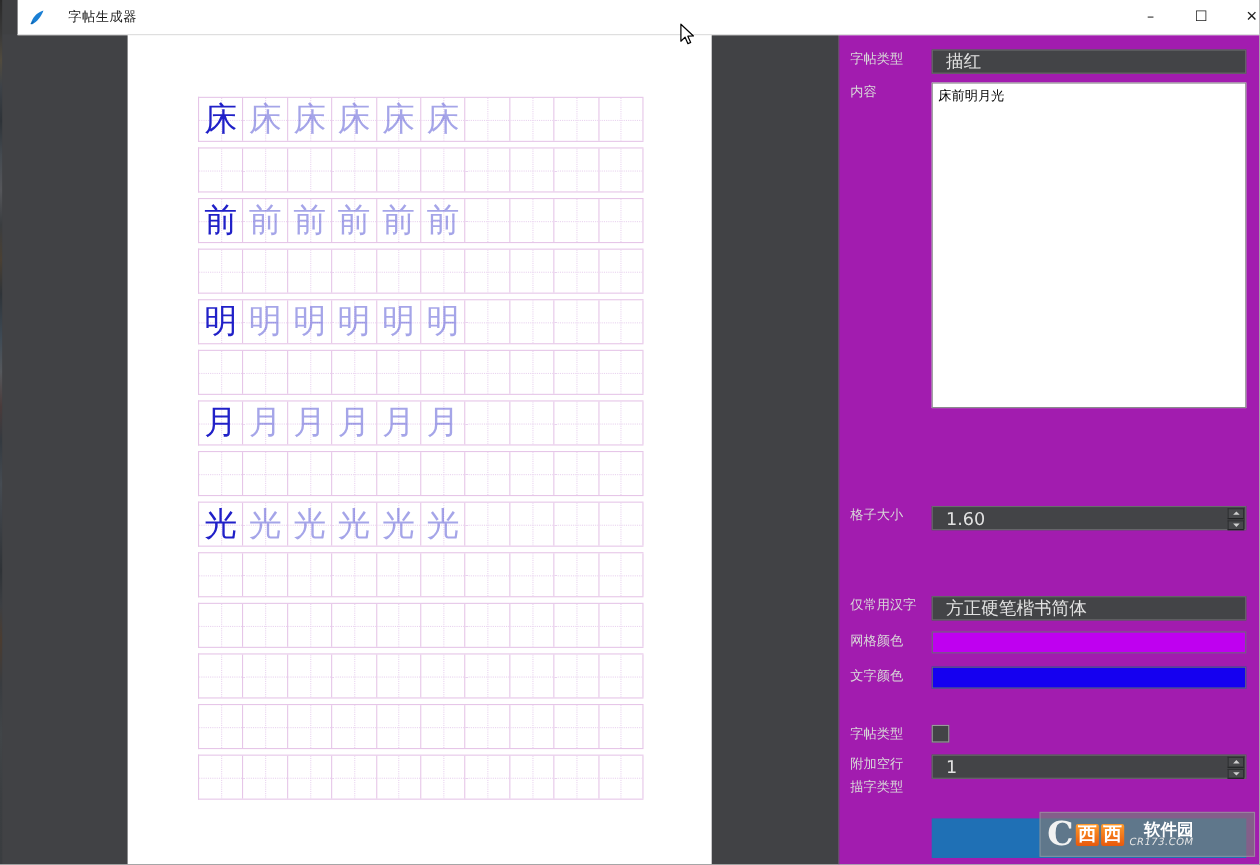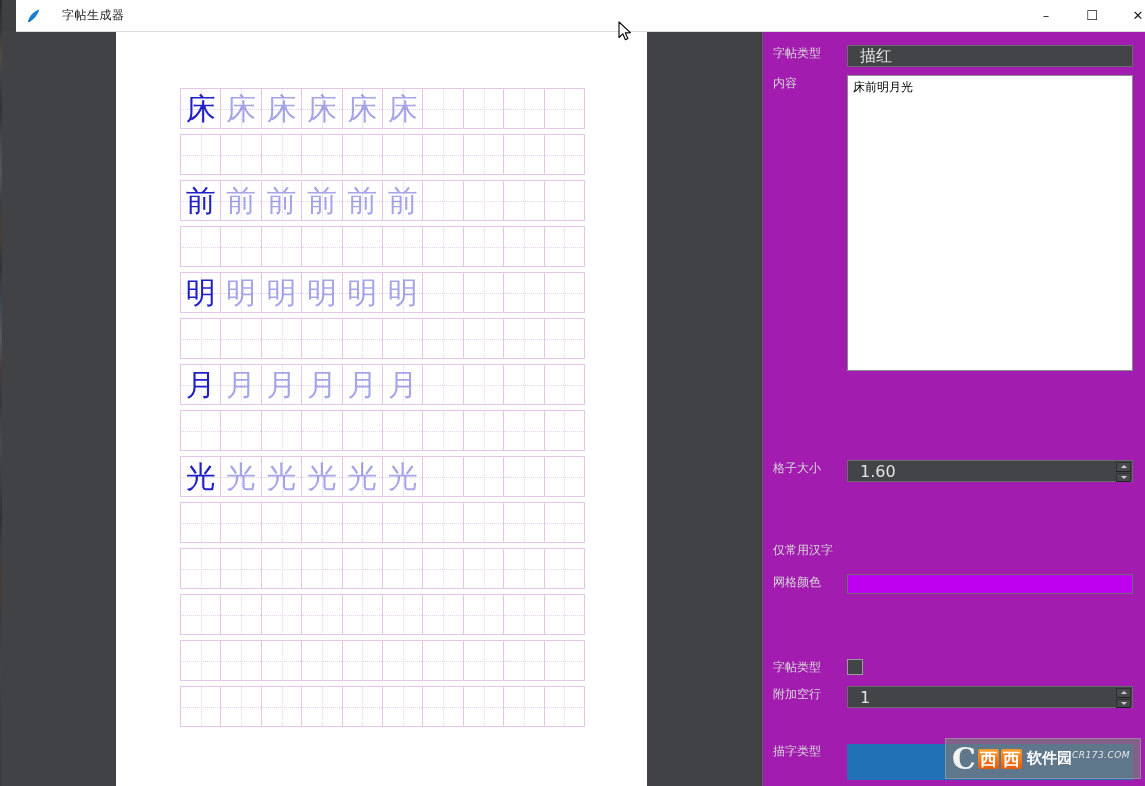--- a/index.html
+++ b/index.html
@@ -279,22 +279,23 @@
     font-weight: bold;
     padding: 1px 2px;
     margin-left: 2px;
     border-radius: 2px;
     line-height: 18px;
     font-family: "DejaVu Sans", sans-serif;
   }
   .wm-right {
     margin-left: 5px;
     display: flex;
-    flex-direction: row;
+    flex-direction: column;
     line-height: 1;
+    text-align: right;
   }
   .wm-cn {
     color: #ffffff;
     font-size: 15px;
     font-weight: bold;
     font-family: "DejaVu Sans", sans-serif;
   }
   .wm-url {
     color: #e6e6e6;
     font-size: 9px;
@@ -592,27 +593,32 @@
           <span class="spin-btn down">
               <i></i>
             </span>
         </span>
       </div>
     </div>
 
 
     <div class="row" style="top:511px;">
       <div class="lbl">仅常用汉字</div>
+      <div class="field">方正硬笔楷书简体</div>
     </div>
 
     <div class="row" style="top:543px;">
       <div class="lbl">网格颜色</div>
       <div class="swatch" id="grid-color-swatch" style="background: rgb(191, 0, 240);"></div>
     </div>
 
+    <div class="row" style="top:575px;">
+      <div class="lbl">文字颜色</div>
+      <div class="swatch" id="text-color-swatch" style="background: rgb(21, 0, 240);"></div>
+    </div>
 
 
     <div class="row" style="top:628px;">
       <div class="lbl">字帖类型</div>
       <div class="checkbox"></div>
     </div>
 
     <div class="row" style="top:655px;">
       <div class="lbl">附加空行</div>
       <div class="field spin">
@@ -621,21 +627,21 @@
           <span class="spin-btn up">
               <i></i>
             </span>
           <span class="spin-btn down">
               <i></i>
             </span>
         </span>
       </div>
     </div>
 
-    <div class="row" style="top:712px;">
+    <div class="row" style="top:676px;">
       <div class="lbl">描字类型</div>
     </div>
 
     <div class="row" style="top:713px;">
       <div class="lbl"></div>
       <div class="action-btn"></div>
     </div>
 
   </div>
 

